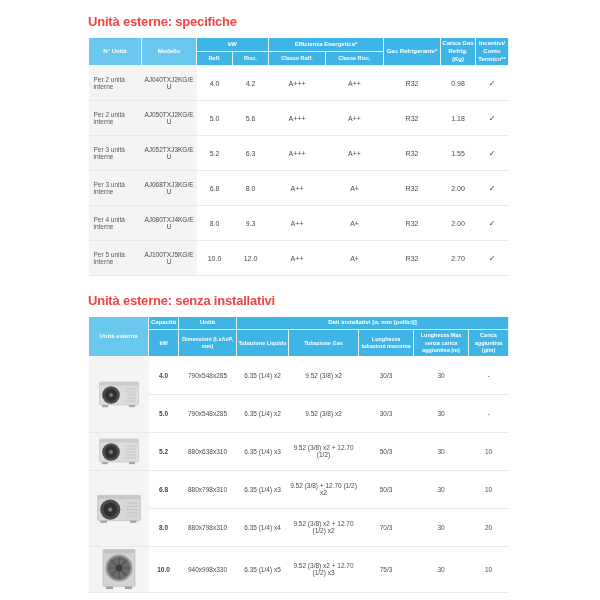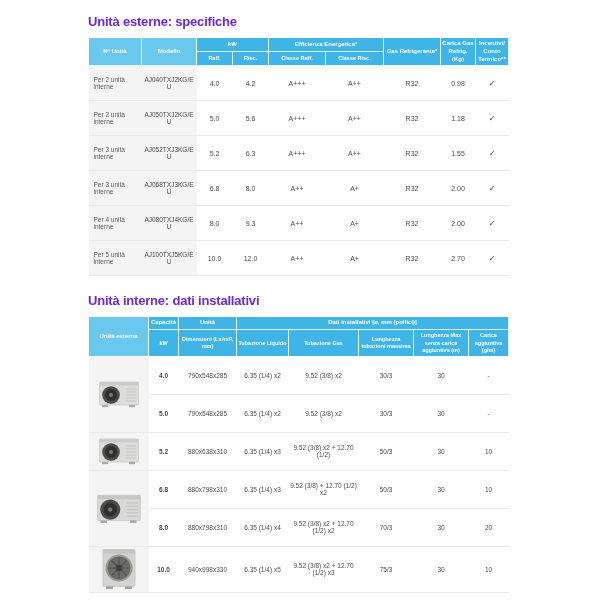--- a/index.html
+++ b/index.html
@@ -3,21 +3,21 @@
 <meta charset="utf-8">
 <style>
   * { box-sizing: border-box; }
   html,body { margin:0; padding:0; }
   body {
     width:600px; height:600px; background:#ffffff; overflow:hidden;
     font-family:"Liberation Sans", sans-serif;
   }
   .content { position:absolute; left:88px; top:14px; width:420px; }
   h2.title {
-    font-size:13px; font-weight:bold; color:#6d28d9;
+    font-size:13px; font-weight:bold; color:#ef4444;
     margin:0 0 8px 0; letter-spacing:-0.2px;
   }
   .section2 { margin-top:17px; }
 
   table.t { border-collapse:collapse; table-layout:fixed; width:420px; }
 
   .t thead th {
     background:#3fb4e6; color:#fff; font-weight:bold;
     font-size:5.5px; line-height:1.3; padding:2px 1px;
     border:1px solid rgba(255,255,255,0.85);
@@ -148,21 +148,21 @@
           <td>A+</td>
           <td>R32</td>
           <td>2.70</td>
           <td class="check">✓</td>
         </tr>
       </tbody>
     </table>
   </div>
 
   <div class="section2">
-    <h2 class="title">Unità interne: dati installativi</h2>
+    <h2 class="title">Unità esterne: senza installativi</h2>
 
     <table class="t t2">
       <colgroup>
         <col style="width:60px">
           <col style="width:30px">
           <col style="width:58px">
         <col style="width:52px">
           <col style="width:70px">
           <col style="width:55px">
         <col style="width:55px">

